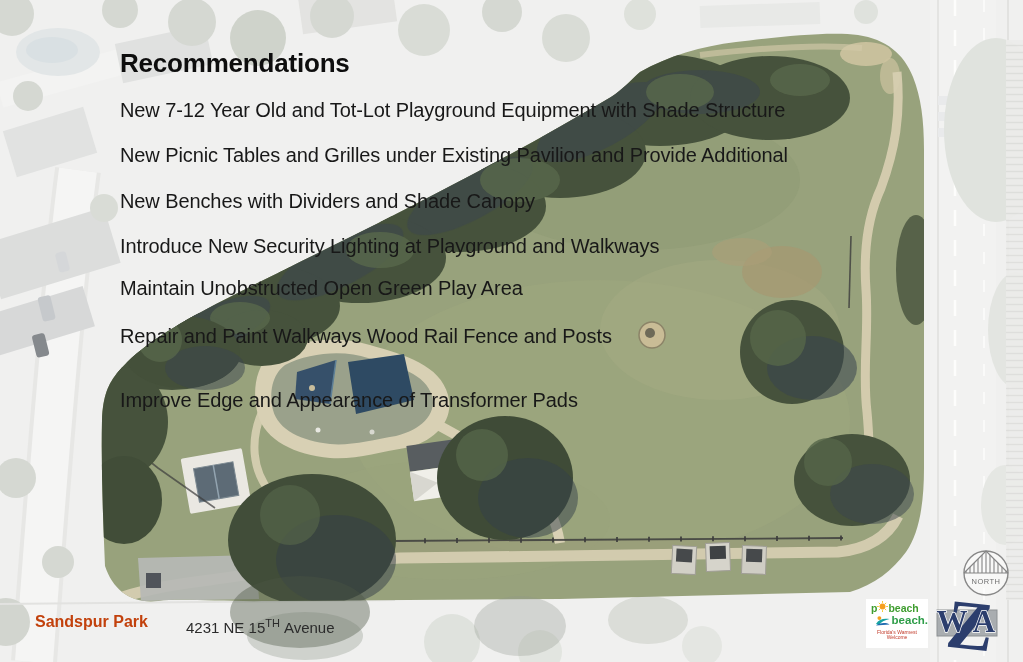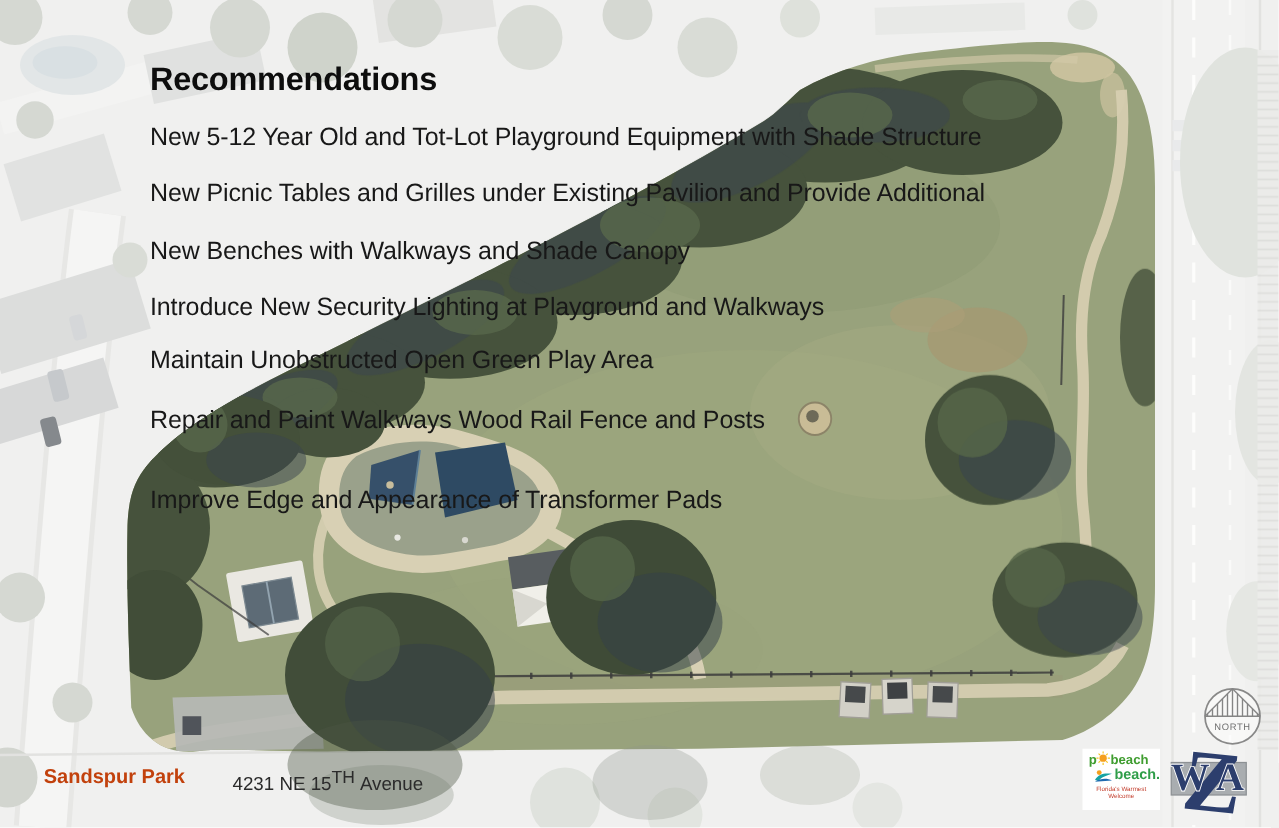--- a/index.html
+++ b/index.html
@@ -18,21 +18,21 @@
     font-size:20px;font-weight:400;color:#181818;letter-spacing:-0.1px;
   }
   .footer-name{
     position:absolute;left:35px;top:613px;
     font-size:16px;font-weight:700;color:#c2410c;letter-spacing:0;
   }
   .footer-addr{
     position:absolute;left:186px;top:619px;
     font-size:15px;color:#2b2b2b;
   }
-  .footer-addr sup{font-size:14px;line-height:0;}
+  .footer-addr sup{font-size:11px;line-height:0;}
   .addr-suffix{margin-left:4px;}
   .north{position:absolute;left:962px;top:549px;opacity:.8;}
   .north text{font-family:"Liberation Sans",sans-serif;}
   .logo-pompano{
     position:absolute;left:866px;top:599px;width:62px;height:49px;
     background:#ffffff;font-weight:700;overflow:hidden;
   }
   .pb-l1{display:flex;align-items:center;margin:4px 0 0 5px;font-size:10.5px;line-height:1;color:#3f9d2f;}
   .pb-l2{display:flex;align-items:center;margin:1px 0 0 9px;font-size:11.5px;line-height:1;color:#2f9e49;}
   .pb-sun{margin:-3px 0 0 0;}
@@ -233,23 +233,23 @@
       <ellipse cx="300" cy="612" rx="70" ry="36" fill="#4a5544" opacity=".4"></ellipse>
       <ellipse cx="305" cy="636" rx="58" ry="24" fill="#6d7668" opacity=".25"></ellipse>
       <ellipse cx="520" cy="626" rx="46" ry="30" fill="#8d968b" opacity=".3"></ellipse>
       <ellipse cx="648" cy="620" rx="40" ry="24" fill="#9aa295" opacity=".25"></ellipse>
     </g>
   </svg>
 
   <h1 class="title">Recommendations</h1>
 
   <div>
-    <div class="rec" style="top:99px">New 5-12 Year Old and Tot-Lot Playground Equipment with Shade Structure</div>
+    <div class="rec" style="top:99px">New 7-12 Year Old and Tot-Lot Playground Equipment with Shade Structure</div>
     <div class="rec" style="top:144px">New Picnic Tables and Grilles under Existing Pavilion and Provide Additional</div>
-    <div class="rec" style="top:190px">New Benches with Walkways and Shade Canopy</div>
+    <div class="rec" style="top:190px">New Benches with Dividers and Shade Canopy</div>
     <div class="rec" style="top:235px">Introduce New Security Lighting at Playground and Walkways</div>
     <div class="rec" style="top:277px">Maintain Unobstructed Open Green Play Area</div>
     <div class="rec" style="top:325px">Repair and Paint Walkways Wood Rail Fence and Posts</div>
     <div class="rec" style="top:389px">Improve Edge and Appearance of Transformer Pads</div>
   </div>
 
   <div class="footer-name">Sandspur Park</div>
   <div class="footer-addr"><span>4231 NE 15</span><sup>TH</sup><span class="addr-suffix">Avenue</span></div>
 
   <svg class="north" width="48" height="48" viewBox="0 0 48 48">

